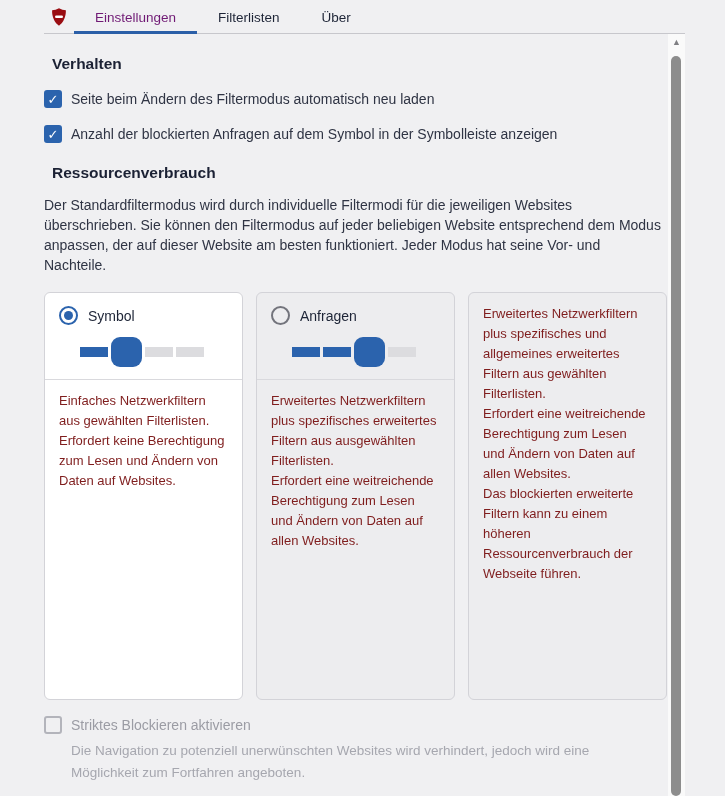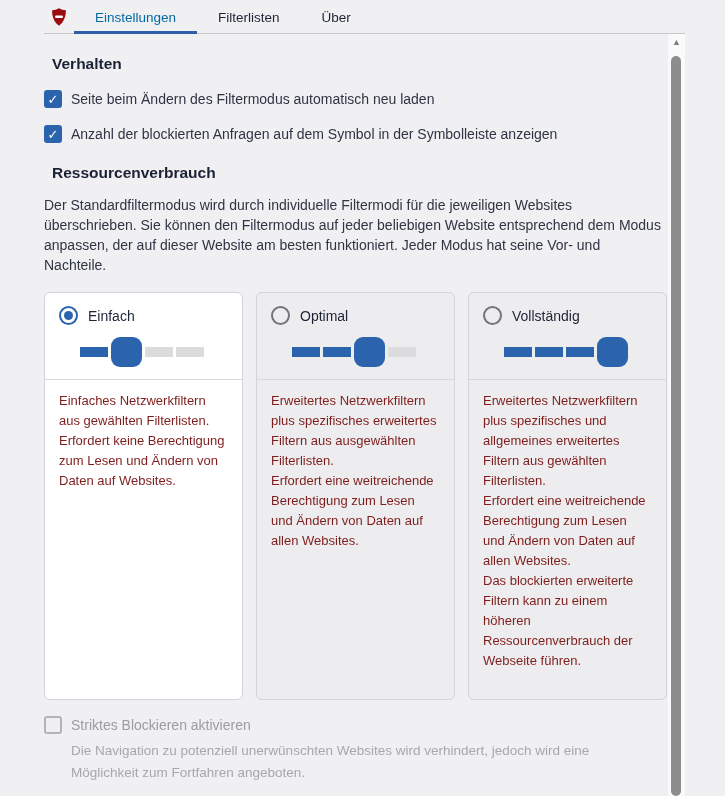--- a/index.html
+++ b/index.html
@@ -9,21 +9,21 @@
     background:#f0f0f2; color:#2f3444;
     position:relative; overflow:hidden;
   }
 
   
   .tabbar { position:absolute; top:0; left:0; width:725px; height:34px; display:flex; align-items:center; z-index:3; }
   .separator { position:absolute; top:33px; left:44px; width:641px; height:1px; background:#c7c7cc; z-index:1; }
   .logo { width:20px; height:22px; margin-left:49px; flex-shrink:0; }
   .tabs { display:flex; height:34px; margin-left:5px; }
   .tab { padding:0 21px; display:flex; align-items:center; font-size:13.5px; color:#1d2436; position:relative; cursor:pointer; white-space:nowrap; }
-  .tab.active { color:#0369a1; }
+  .tab.active { color:#701a75; }
   .tab.active::after { content:""; position:absolute; left:0; right:0; bottom:0; height:3px; background:#2b5fa8; z-index:4; }
 
   
   .scrollbar { position:absolute; top:34px; bottom:0; right:40px; width:17px; background:#fafafa; z-index:2; }
   .scroll-arrow { display:block; text-align:center; font-size:9px; line-height:16px; color:#7f7f83; height:18px; cursor:pointer; }
   .scroll-thumb { position:absolute; top:22px; bottom:0; left:3px; width:10px; background:#8d8d8d; border-radius:5px; cursor:pointer; }
 
   
   .content { position:absolute; top:34px; left:0; width:668px; padding-left:44px; }
   h2.section { font-size:15.5px; font-weight:bold; color:#1b2134; margin-top:21px;margin-left:8px; }
@@ -116,67 +116,55 @@
   <h2 class="section">Ressourcenverbrauch</h2>
 
   <p class="desc">Der Standardfiltermodus wird durch individuelle Filtermodi für die jeweiligen Websites überschrieben. Sie können den Filtermodus auf jeder beliebigen Website entsprechend dem Modus anpassen, der auf dieser Website am besten funktioniert. Jeder Modus hat seine Vor- und Nachteile.</p>
 
   <div class="cards">
 
     <div class="mode-card selected">
       <div class="card-head">
         <div class="head-row">
           <span class="radio selected"></span>
-          <span class="mode-label">Einfach</span>
+          <span class="mode-label">Symbol</span>
         </div>
         <div class="slider">
             <div class="bar filled"></div>
             <div class="thumb"></div>
             <div class="bar empty"></div>
             <div class="bar empty"></div>
           </div>
       </div>
       <div class="card-body">
         <p>Einfaches Netzwerkfiltern aus gewählten Filterlisten.</p>
         <p>Erfordert keine Berechtigung zum Lesen und Ändern von Daten auf Websites.</p>
       </div>
     </div>
 
     <div class="mode-card">
       <div class="card-head">
         <div class="head-row">
           <span class="radio"></span>
-          <span class="mode-label">Optimal</span>
+          <span class="mode-label">Anfragen</span>
         </div>
         <div class="slider">
             <div class="bar filled"></div>
             <div class="bar filled"></div>
             <div class="thumb"></div>
             <div class="bar empty"></div>
           </div>
       </div>
       <div class="card-body">
         <p>Erweitertes Netzwerkfiltern plus spezifisches erweitertes Filtern aus ausgewählten Filterlisten.</p>
         <p>Erfordert eine weitreichende Berechtigung zum Lesen und Ändern von Daten auf allen Websites.</p>
       </div>
     </div>
 
     <div class="mode-card">
-      <div class="card-head">
-        <div class="head-row">
-          <span class="radio"></span>
-          <span class="mode-label">Vollständig</span>
-        </div>
-        <div class="slider">
-            <div class="bar filled"></div>
-            <div class="bar filled"></div>
-            <div class="bar filled"></div>
-            <div class="thumb"></div>
-          </div>
-      </div>
       <div class="card-body">
         <p>Erweitertes Netzwerkfiltern plus spezifisches und allgemeines erweitertes Filtern aus gewählten Filterlisten.</p>
         <p>Erfordert eine weitreichende Berechtigung zum Lesen und Ändern von Daten auf allen Websites.</p>
         <p>Das blockierten erweiterte Filtern kann zu einem höheren Ressourcenverbrauch der Webseite führen.</p>
       </div>
     </div>
 
   </div>
 
   <div class="strict">

